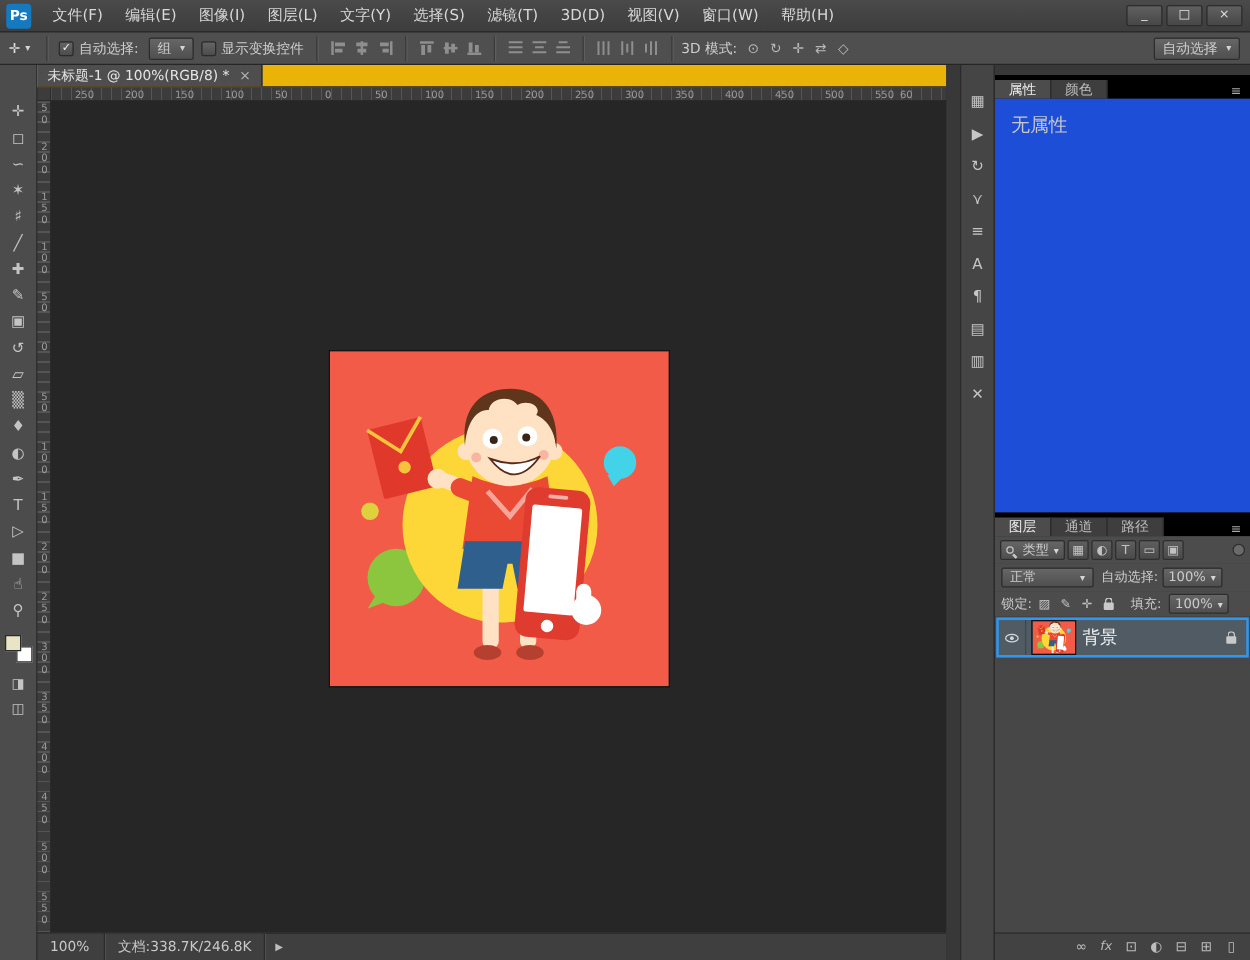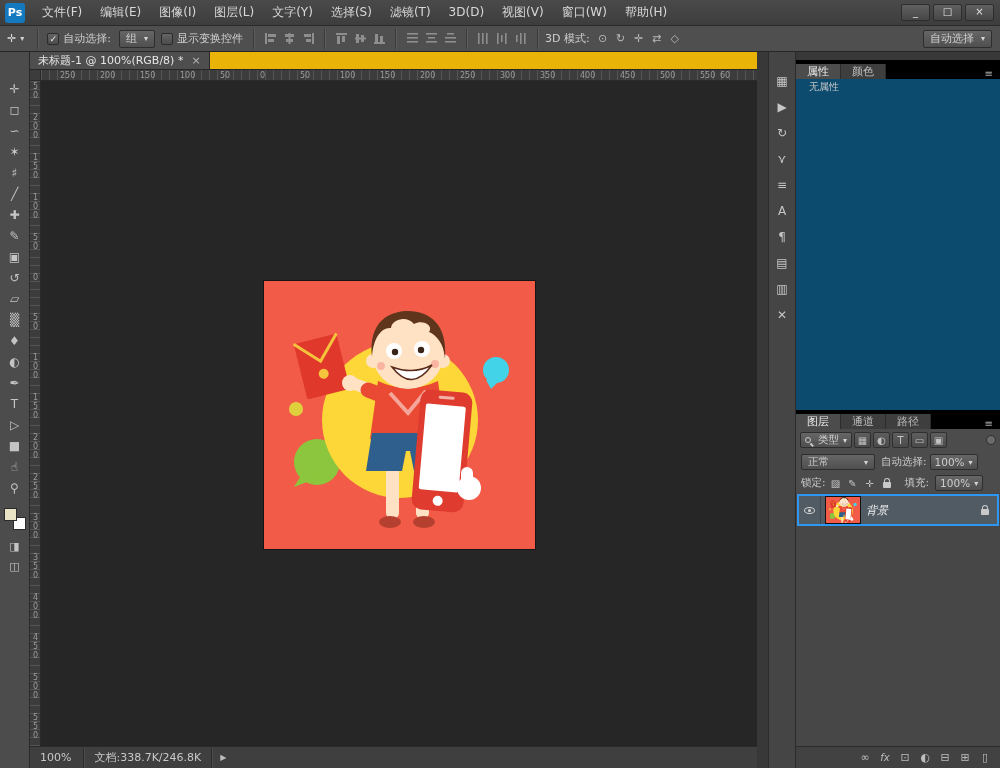--- a/index.html
+++ b/index.html
@@ -55,39 +55,39 @@
   
   .gapcol{position:absolute;left:757px;top:52px;width:11px;height:716px;background:#383838}
   .strip{position:absolute;left:768px;top:52px;width:27px;height:716px;background:#454545;border-left:1px solid #2b2b2b;display:flex;flex-direction:column;align-items:center;padding-top:16px}
   .strip-icon{width:26px;height:26px;display:flex;align-items:center;justify-content:center;color:#c6c6c6;font-size:12px}
   .panels{position:absolute;left:795px;top:52px;width:205px;height:716px;background:#383838;border-left:1px solid #2b2b2b}
   .ptabs{position:absolute;left:0;right:0;height:19px;background:#000000;display:flex;align-items:flex-end}
   .ptab{padding:0 11px;display:flex;align-items:center;font-size:11px;color:#bdbdbd;background:#3e3e3e;border-right:1px solid #2c2c2c}
   .ptab.active{background:#4c4c4c;color:#ededed}
   .pmenu{margin-left:auto;padding-right:7px;color:#aaa;font-size:10px;display:flex;align-items:center}
   .props-tabs{top:8px}
-  .props-body{position:absolute;left:0;right:0;top:27px;height:331px;background:#0c4a6e;padding:1px 13px;font-size:10px;color:#c8c8c8}
+  .props-body{position:absolute;left:0;right:0;top:27px;height:331px;background:#1d4ed8;padding:12px 13px;font-size:15px;color:#c8c8c8}
   .layers-tabs{top:358px}
   .filter-row{position:absolute;left:0;right:0;top:377px;height:22px;background:#4c4c4c;display:flex;align-items:center;padding:0 4px;gap:2px}
   .magico{width:6px;height:6px;border:1.5px solid #c9c9c9;border-radius:50%;position:relative;display:inline-block;margin-right:3px}
   .magico::after{content:"";position:absolute;width:4px;height:1.5px;background:#c9c9c9;transform:rotate(45deg);left:4px;top:6px}
   .mini-ico{width:17px;height:16px;display:inline-flex;align-items:center;justify-content:center;color:#c2c2c2;font-size:10px;background:linear-gradient(#5e5e5e,#4a4a4a);border:1px solid #2f2f2f;border-radius:2px}
   .filter-toggle{margin-left:auto;width:10px;height:10px;border-radius:50%;background:#6a6a6a;border:1px solid #2e2e2e}
   .blend-row{position:absolute;left:0;right:0;top:399px;height:22px;background:#4c4c4c;display:flex;align-items:center;padding:0 5px;font-size:10.5px}
   .lock-row{position:absolute;left:0;right:0;top:421px;height:20px;background:#4c4c4c;display:flex;align-items:center;padding:0 5px;font-size:10.5px;gap:3px}
   .lockglyph{width:14px;text-align:center;color:#c2c2c2;font-size:10px}
   .lockico{position:relative;width:8px;height:6px;background:#c9c9c9;border-radius:1px;margin:4px 3px 0}
   .lockico::before{content:"";position:absolute;left:1px;top:-4px;width:4px;height:4px;border:1.5px solid #c9c9c9;border-bottom:none;border-radius:3px 3px 0 0}
   .layer-list{position:absolute;left:0;right:0;top:441px;bottom:22px;background:#474747}
   .layer-row{position:absolute;left:1px;right:1px;top:1px;height:32px;background:#515b64;border:2px solid #2e97f2;display:flex;align-items:center}
   .eye-cell{width:22px;height:100%;display:flex;align-items:center;justify-content:center;border-right:1px solid #3c4750}
   .eyeico{width:11px;height:7px;border:1px solid #d6d6d6;border-radius:50%;position:relative}
   .eyeico::after{content:"";position:absolute;left:3px;top:1.5px;width:3px;height:3px;border-radius:50%;background:#d6d6d6}
   .thumb{margin:0 6px 0 5px;outline:1px solid #111;line-height:0}
-  .layer-name{flex:1;font-size:11px;font-style:italic;color:#f2f2f2}
+  .layer-name{flex:1;font-size:14px;color:#f2f2f2}
   .layer-lock{margin-right:8px}
   .layers-bottom{position:absolute;left:0;right:0;bottom:0;height:22px;background:#424242;border-top:1px solid #2c2c2c;display:flex;align-items:center;justify-content:flex-end;gap:6px;padding-right:8px}
   .lb-icon{color:#bdbdbd;font-size:11px;min-width:14px;text-align:center}
 </style>
 </head>
 <body>
 
 <svg width="0" height="0" style="position:absolute" aria-hidden="true">
   <symbol id="art" viewBox="0 0 271 268">
     <rect width="271" height="268" fill="#f25b47"></rect>

